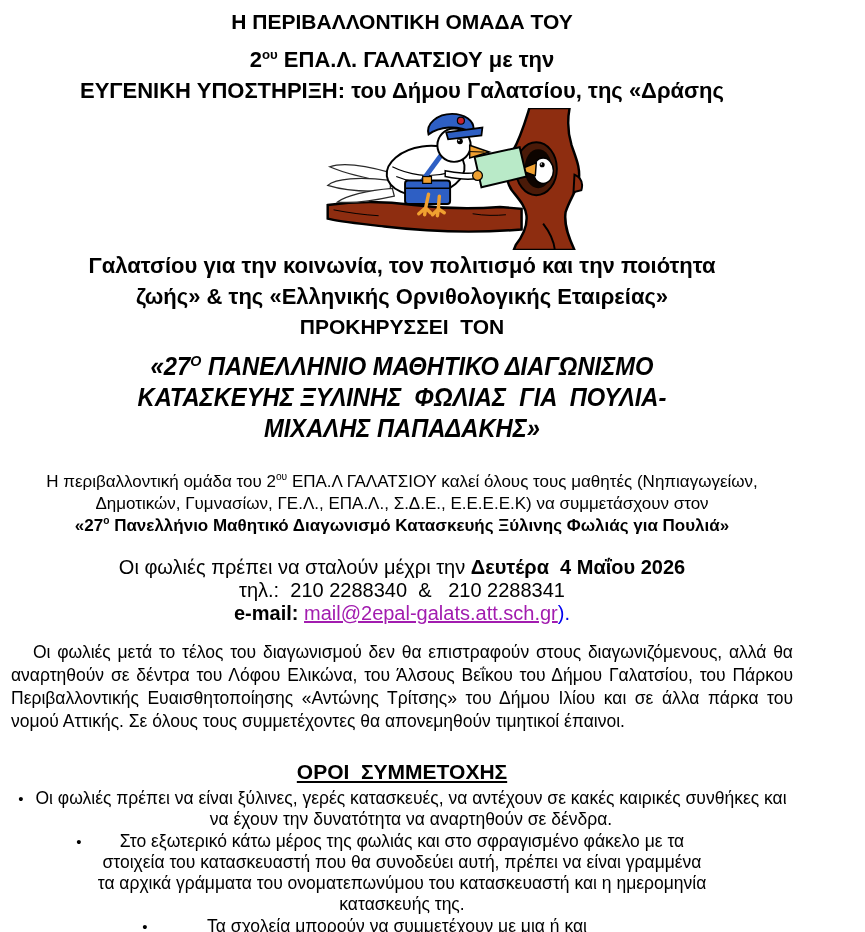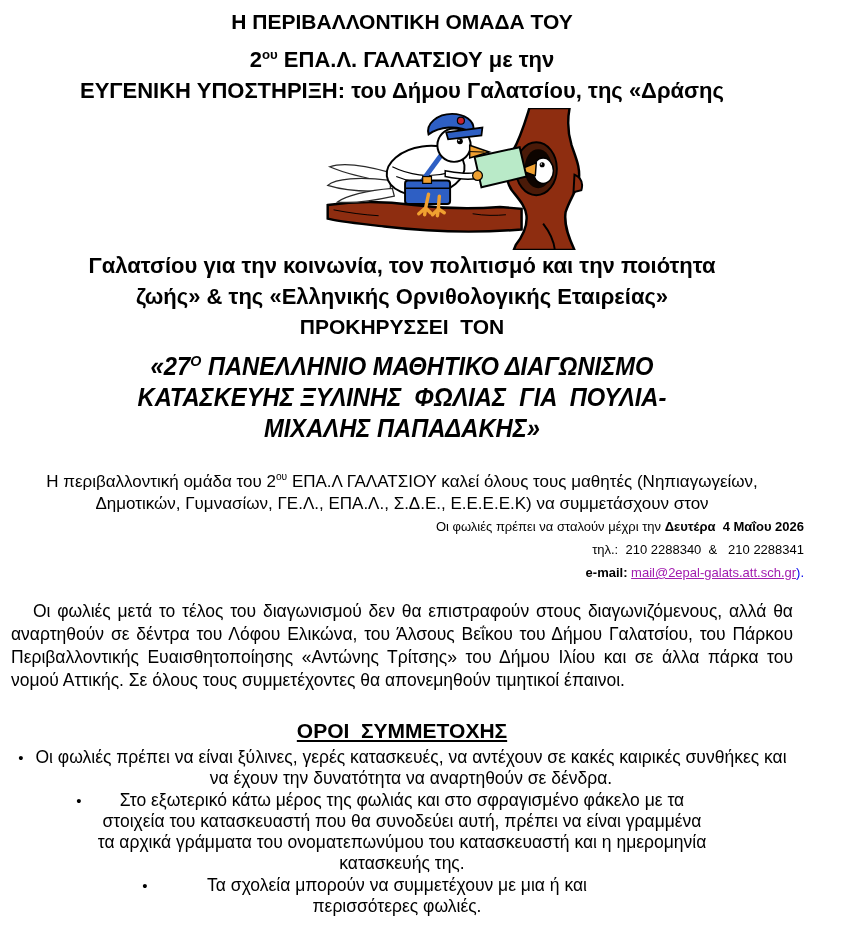--- a/index.html
+++ b/index.html
@@ -25,21 +25,21 @@
   .support-line { font-weight: bold; font-size: 22px; line-height: 31px; }
   .support-line:first-of-type { margin-top: 3px; }
   .prokirissei { font-weight: bold; font-size: 21px; line-height: 30px; }
 
   .contest-title { margin-top: 9px; font-weight: bold; font-style: italic;
                    font-size: 25px; line-height: 31px; transform: scaleX(0.95); transform-origin: 50% 0; }
 
   .intro { margin-top: 27px; font-size: 17px; line-height: 22px; }
   .intro .line { padding: 0 22px; }
 
-  .deadline { font-size: 13px; line-height: 23px; text-align: right; }
+  .deadline { margin-top: 19px; font-size: 20px; line-height: 23px; }
   .link { color: #a21caf; text-decoration: underline; cursor: pointer; }
   .after-link { color: #0000EE; }
 
   .return-para { margin: 16px 11px; font-size: 17.5px; line-height: 23px;
                  text-align: justify; text-indent: 22px; }
 
   .terms-heading { margin-top: 26px; font-weight: bold; font-size: 21px;
                    line-height: 26px; text-decoration: underline; }
 
   .bullets { margin-top: 3px; font-size: 17.5px; line-height: 21px; }
@@ -118,20 +118,21 @@
 
   <div class="contest-title center">
     <div class="pre"><span>«27</span><span class="sup">Ο</span><span> ΠΑΝΕΛΛΗΝΙΟ ΜΑΘΗΤΙΚΟ ΔΙΑΓΩΝΙΣΜΟ</span></div>
     <div class="pre">ΚΑΤΑΣΚΕΥΗΣ ΞΥΛΙΝΗΣ  ΦΩΛΙΑΣ  ΓΙΑ  ΠΟΥΛΙΑ-</div>
     <div class="pre">ΜΙΧΑΛΗΣ ΠΑΠΑΔΑΚΗΣ»</div>
   </div>
 
   <div class="intro center">
     <div class="line"><span>Η περιβαλλοντική ομάδα του 2</span><span class="sup">ου</span><span> ΕΠΑ.Λ ΓΑΛΑΤΣΙΟΥ καλεί όλους τους μαθητές (Νηπιαγωγείων,</span></div>
     <div class="line">Δημοτικών, Γυμνασίων, ΓΕ.Λ., ΕΠΑ.Λ., Σ.Δ.Ε., Ε.Ε.Ε.Ε.Κ) να συμμετάσχουν στον</div>
+    <div class="line bold"><span>«27</span><span class="sup">ο</span><span> Πανελλήνιο Μαθητικό Διαγωνισμό Κατασκευής Ξύλινης Φωλιάς για Πουλιά»</span></div>
   </div>
 
   <div class="deadline center">
     <div class="pre"><span>Οι φωλιές πρέπει να σταλούν μέχρι την </span><span class="bold">Δευτέρα  4 Μαΐου 2026</span></div>
     <div class="pre">τηλ.:  210 2288340  &amp;   210 2288341</div>
     <div><span class="bold">e-mail: </span><a class="link">mail@2epal-galats.att.sch.gr</a><span class="after-link">).</span></div>
   </div>
 
   <p class="return-para">Οι φωλιές μετά το τέλος του διαγωνισμού δεν θα επιστραφούν στους διαγωνιζόμενους, αλλά θα αναρτηθούν σε δέντρα του Λόφου Ελικώνα, του Άλσους Βεΐκου του Δήμου Γαλατσίου, του Πάρκου Περιβαλλοντικής Ευαισθητοποίησης «Αντώνης Τρίτσης» του Δήμου Ιλίου και σε άλλα πάρκα του νομού Αττικής. Σε όλους τους συμμετέχοντες θα απονεμηθούν τιμητικοί έπαινοι.</p>
 

